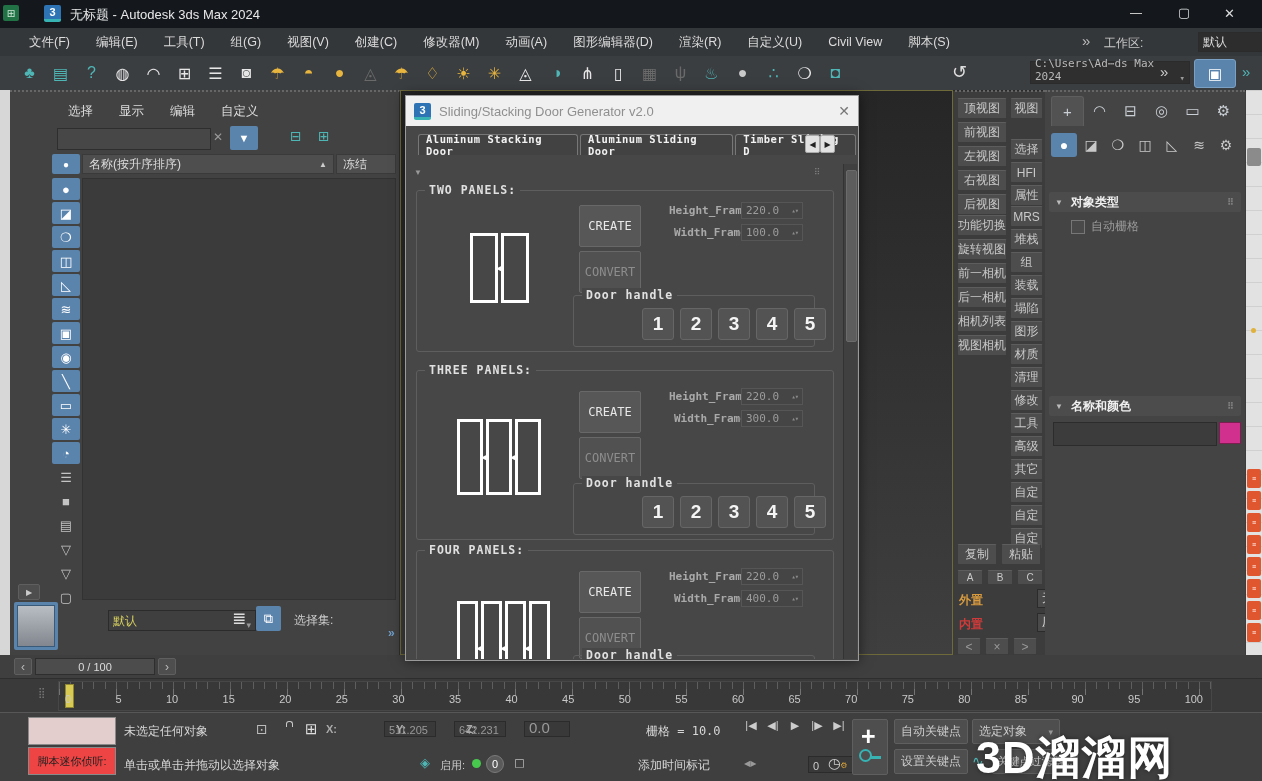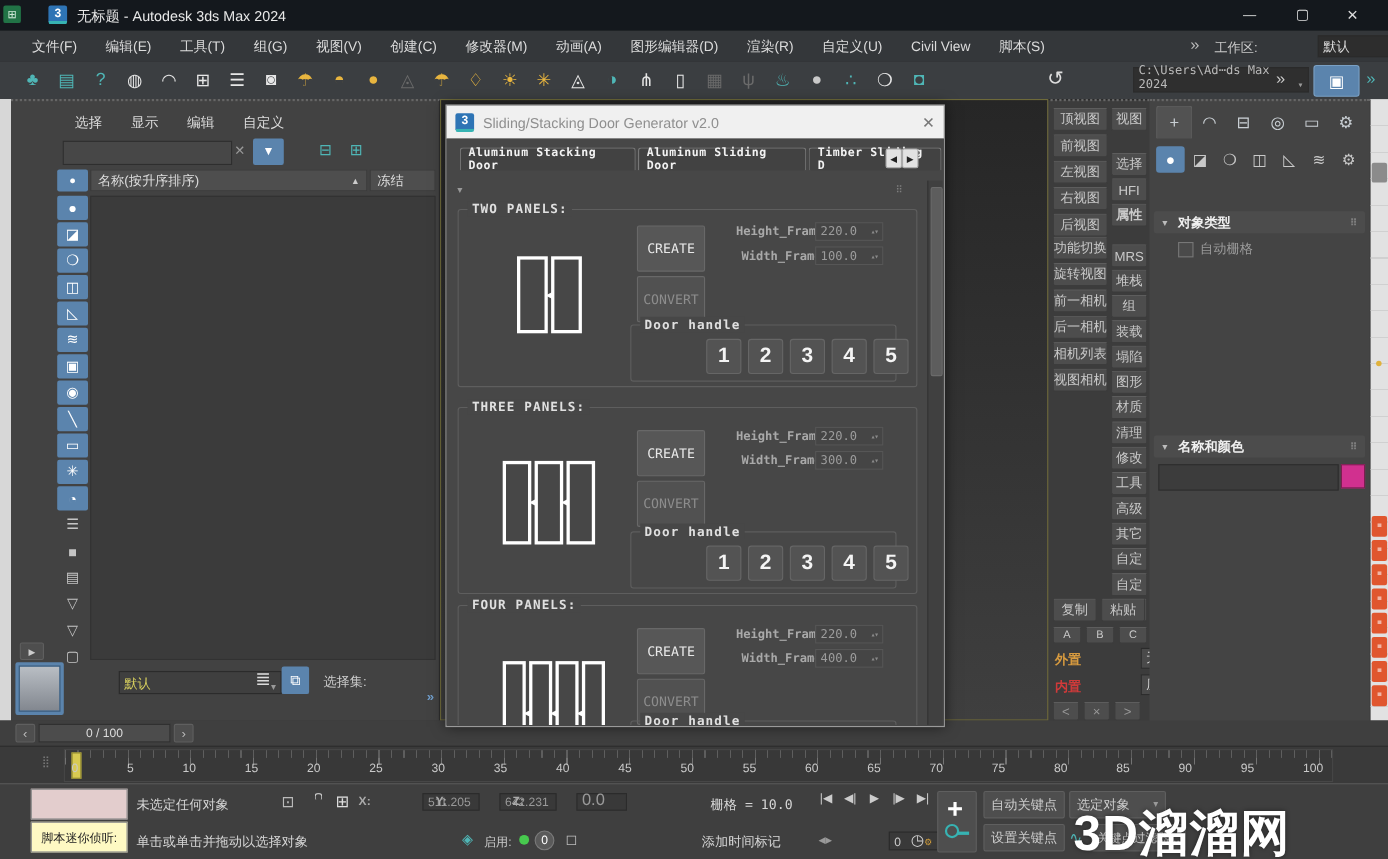--- a/index.html
+++ b/index.html
@@ -359,21 +359,21 @@
           <div class="navb" style="position:relative;margin-bottom:3px;">旋转视图</div>
           <div class="navb" style="position:relative;margin-bottom:3px;">前一相机</div>
           <div class="navb" style="position:relative;margin-bottom:3px;">后一相机</div>
           <div class="navb" style="position:relative;margin-bottom:3px;">相机列表</div>
           <div class="navb" style="position:relative;margin-bottom:3px;">视图相机</div>
       </div>
       <div class="a" style="left:55px;top:6px;width:33px;">
         <div class="navb" style="position:relative;width:33px;margin-bottom:20px;">视图</div>
           <div class="navb" style="position:relative;width:33px;margin-bottom:2px;">选择</div>
           <div class="navb" style="position:relative;width:33px;margin-bottom:2px;">HFI</div>
-          <div class="navb" style="position:relative;width:33px;margin-bottom:16px;font-weight:bold;">属性</div>
+          <div class="navb" style="position:relative;width:33px;margin-bottom:0;">属性</div>
           <div class="navb" style="position:relative;width:33px;margin-bottom:2px;">MRS</div>
           <div class="navb" style="position:relative;width:33px;margin-bottom:2px;">堆栈</div>
           <div class="navb" style="position:relative;width:33px;margin-bottom:2px;">组</div>
           <div class="navb" style="position:relative;width:33px;margin-bottom:2px;">装载</div>
           <div class="navb" style="position:relative;width:33px;margin-bottom:2px;">塌陷</div>
           <div class="navb" style="position:relative;width:33px;margin-bottom:2px;">图形</div>
           <div class="navb" style="position:relative;width:33px;margin-bottom:2px;">材质</div>
           <div class="navb" style="position:relative;width:33px;margin-bottom:2px;">清理</div>
           <div class="navb" style="position:relative;width:33px;margin-bottom:2px;">修改</div>
           <div class="navb" style="position:relative;width:33px;margin-bottom:2px;">工具</div>
@@ -488,21 +488,21 @@
           <span>85</span>
           <span>90</span>
           <span>95</span>
           <span>100</span>
       </div>
     </div>
   </div>
 
   <div class="a statusbar">
     <div class="a" style="left:28px;top:4px;width:88px;height:28px;background:#e3cdcd;border:1px solid #8a8a8a;box-sizing:border-box;"></div>
-    <div class="a" style="left:28px;top:34px;width:88px;height:28px;background:#fef9c3;border:1px solid #8a8a8a;box-sizing:border-box;display:flex;align-items:center;justify-content:center;color:#222;font-size:11px;">
+    <div class="a" style="left:28px;top:34px;width:88px;height:28px;background:#ef4444;border:1px solid #8a8a8a;box-sizing:border-box;display:flex;align-items:center;justify-content:center;color:#222;font-size:11px;">
       <span>脚本迷你侦听:</span>
     </div>
     <span class="a slabel" style="left:124px;top:10px;">未选定任何对象</span>
     <span class="a slabel" style="left:124px;top:44px;">单击或单击并拖动以选择对象</span>
 
     <span class="a" style="left:256px;top:8px;color:#bbb;font-size:14px;">⊡</span>
     <span class="a lock" style="left:284px;top:13px;"></span>
     <span class="a" style="left:305px;top:7px;color:#ddd;font-size:15px;">⊞</span>
     <span class="a" style="left:326px;top:10px;color:#aaa;font-weight:bold;font-size:11px;">X:</span>
     <div class="a fld" style="left:338px;top:8px;width:52px;height:16px;font-size:11px;">

